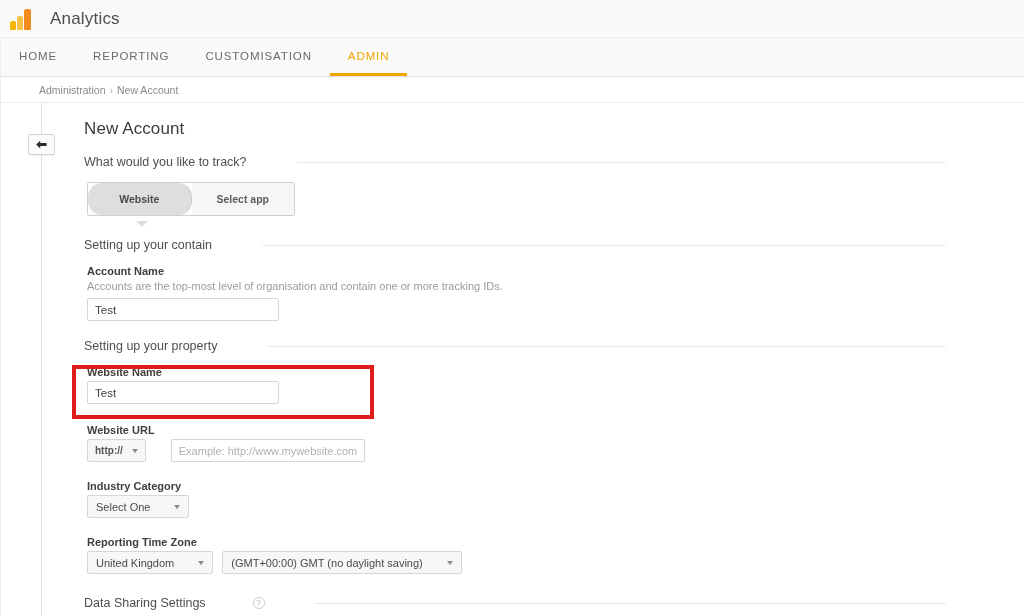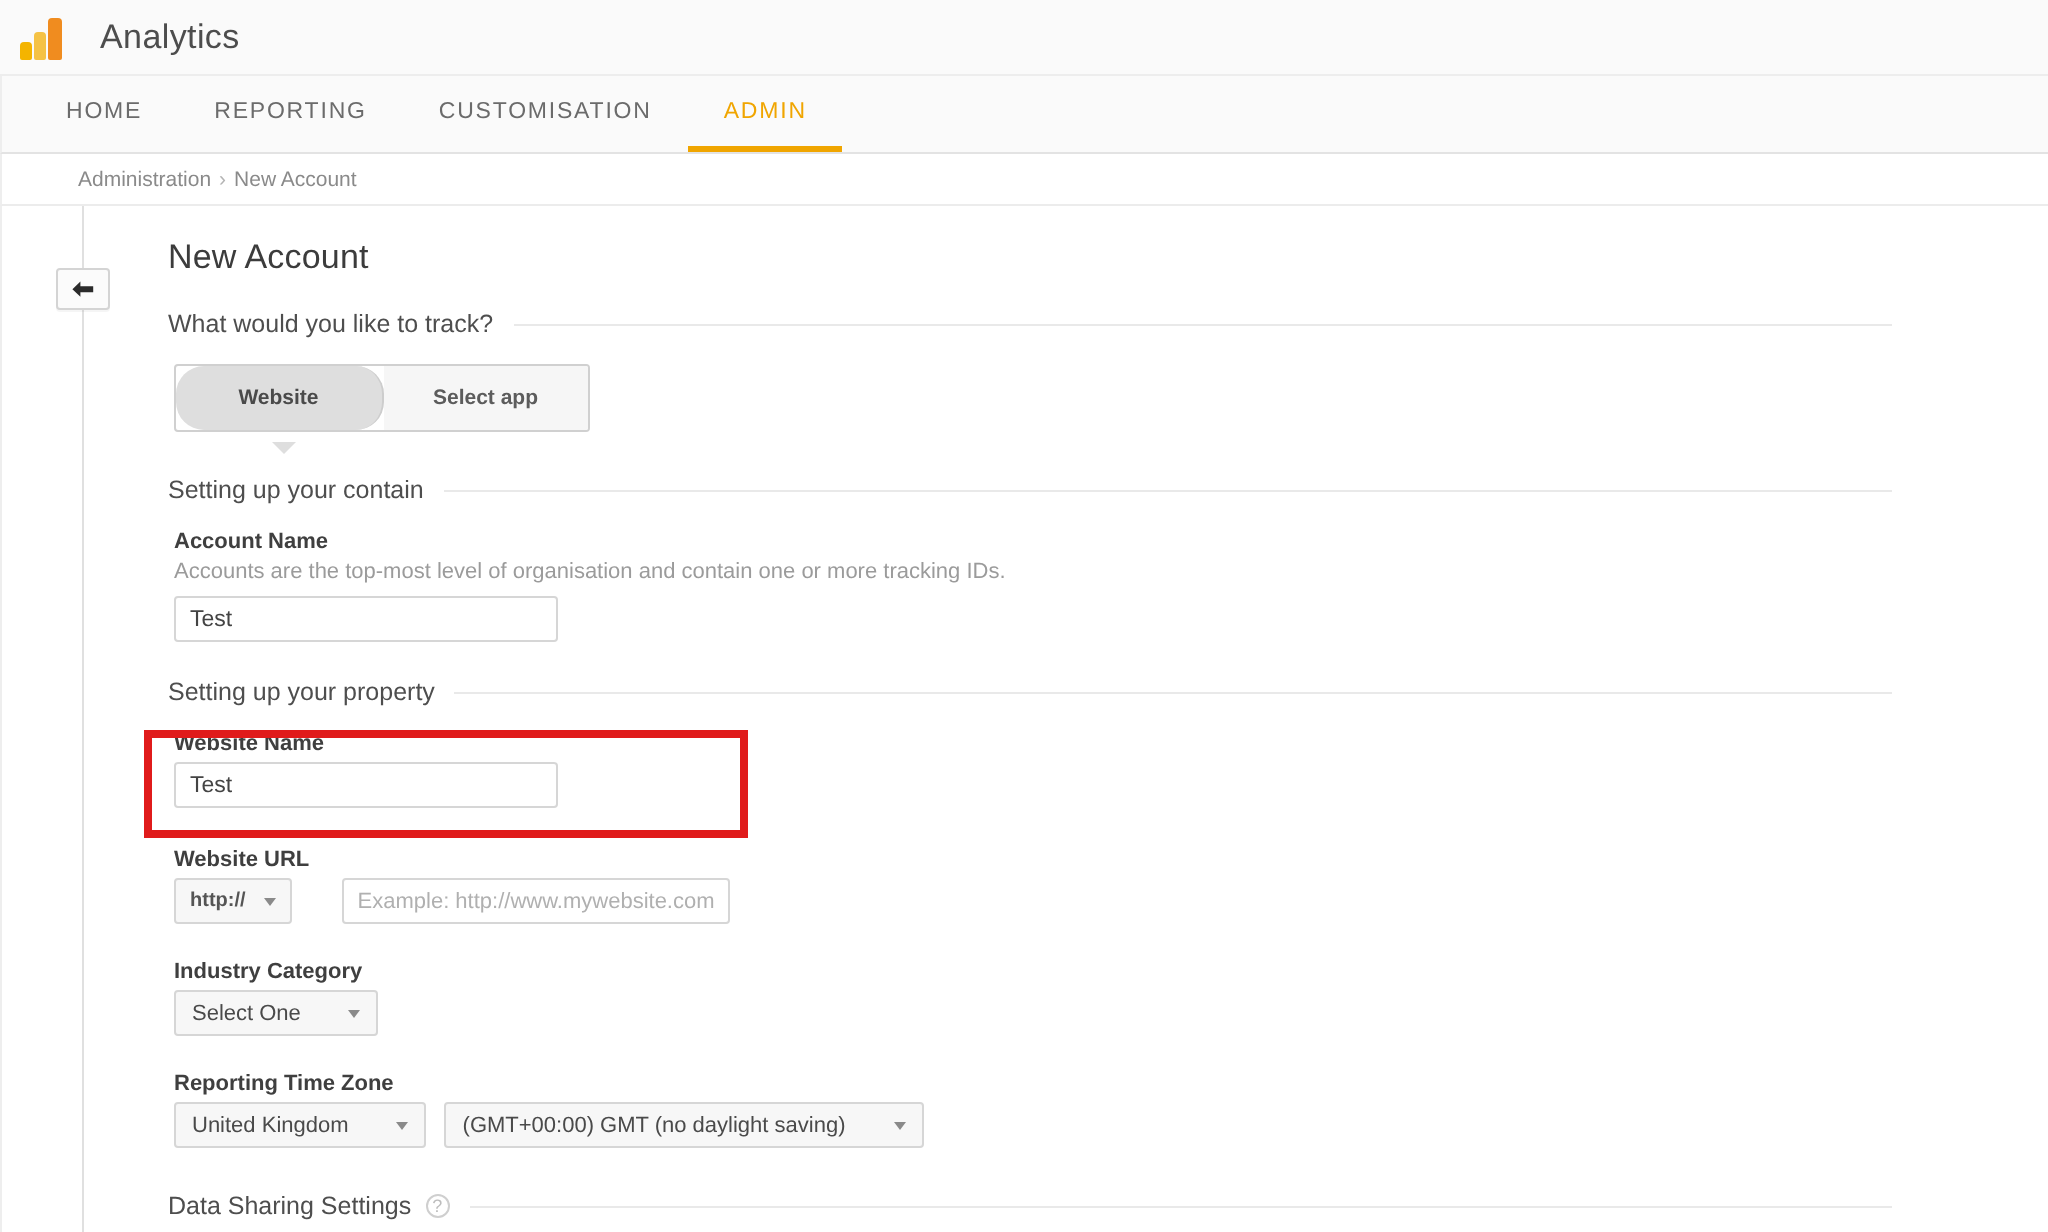--- a/index.html
+++ b/index.html
@@ -44,21 +44,20 @@
   }
 
   
   .navbar {
     height: 39px;
     background: #fafafa;
     border-bottom: 1px solid #e3e3e3;
     border-left: 1px solid #eeeeee;
     display: flex;
     align-items: stretch;
-    padding-left: 14px;
   }
   .navtab {
     display: flex;
     align-items: center;
     padding: 0 18px;
     font-size: 11.5px;
     letter-spacing: .9px;
     color: #6b6b6b;
     cursor: pointer;
     border-bottom: 3px solid transparent;
@@ -135,20 +134,21 @@
     font-weight: 400;
     color: #3c3c3c;
     letter-spacing: .1px;
   }
 
   .sec-head {
     display: flex;
     align-items: center;
     margin-bottom: 13px;
     max-width: 862px;
+    gap: 40px;
   }
   .sec-head .txt {
     font-size: 12.5px;
     color: #4e4e4e;
     white-space: nowrap;
   }
   .sec-head .rule {
     flex: 1;
     height: 1px;
     background: #e9e9e9;

